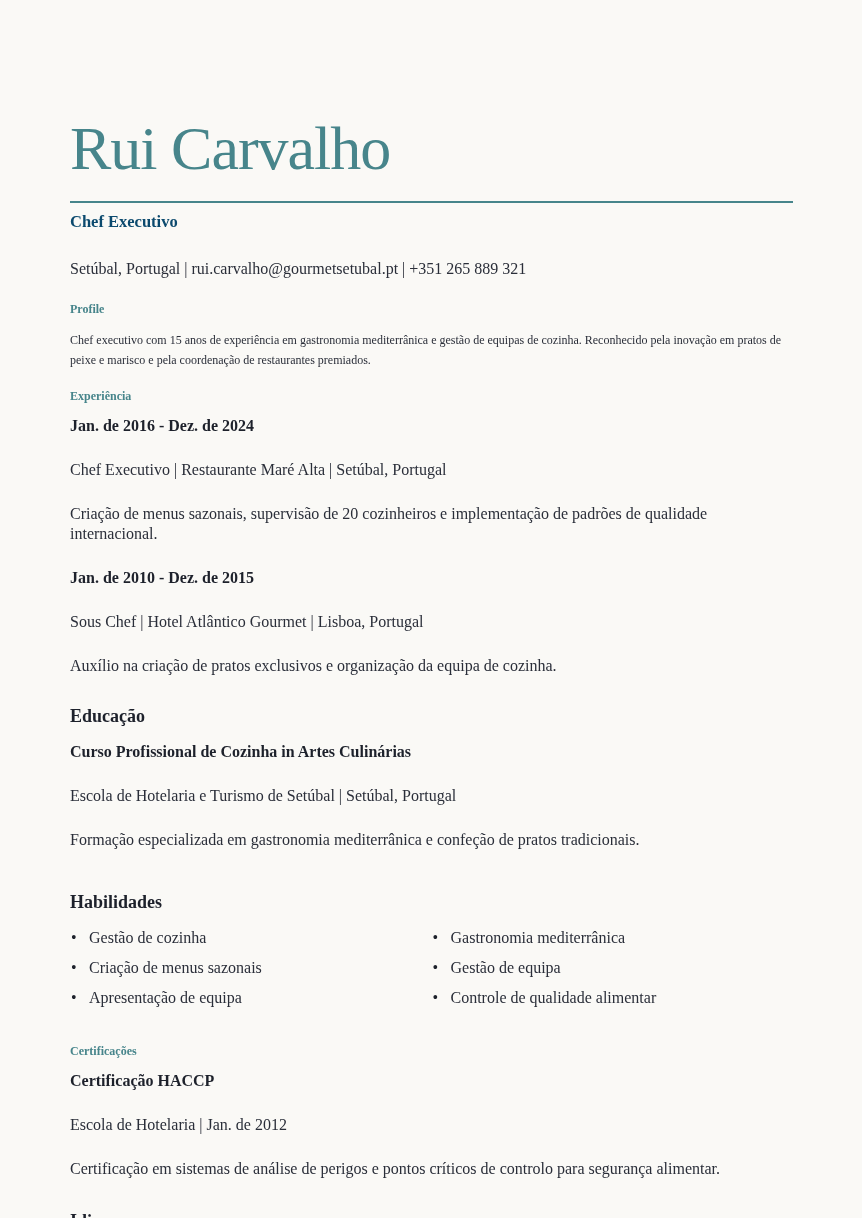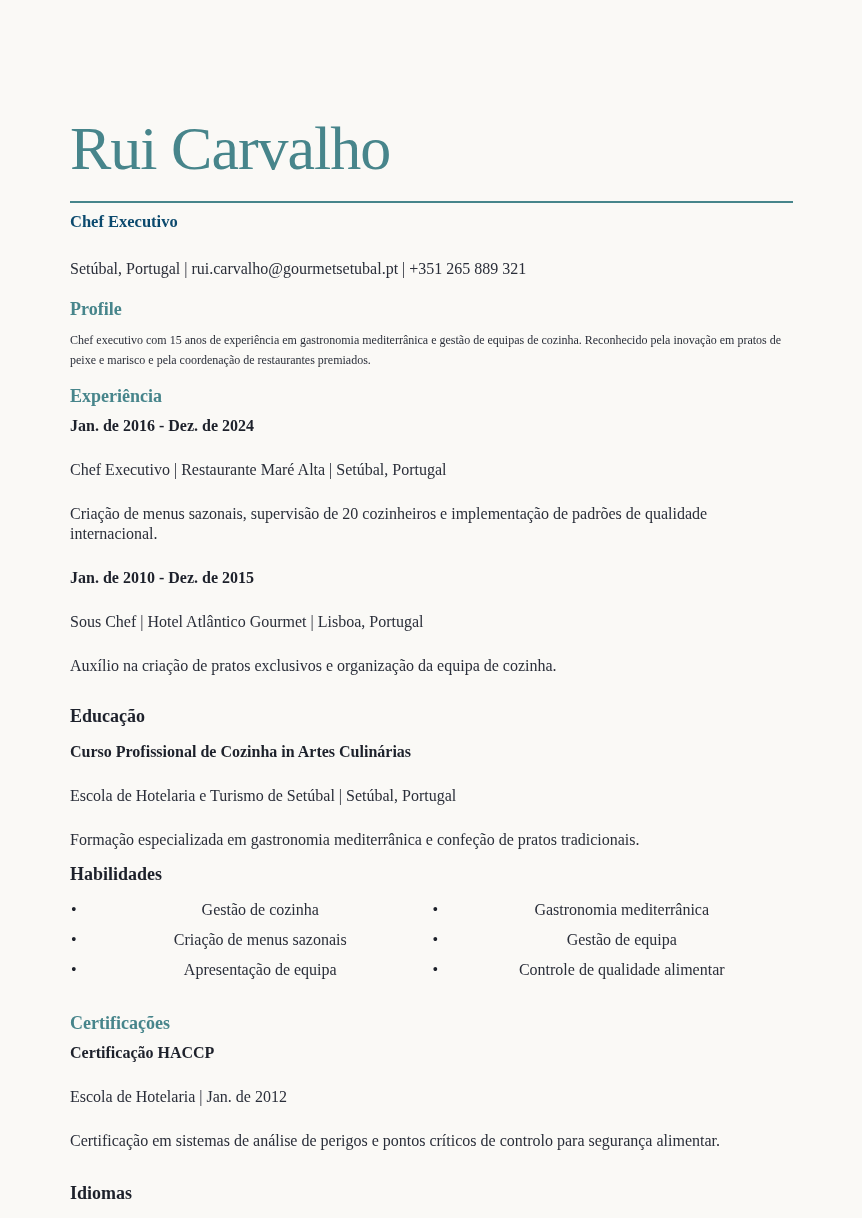--- a/index.html
+++ b/index.html
@@ -42,34 +42,34 @@
   .contact {
     margin: 26px 0 0 0;
     font-size: 16px;
     line-height: 20px;
   }
   h2 {
     font-weight: 700;
     margin: 0;
   }
   .h2-teal {
-    font-size: 18px;
+    font-size: 12px;
     line-height: 22px;
     color: #47858b;
     font-family: Liberation Serif, serif;
   }
   .h2-dark {
     font-size: 18px;
     line-height: 23px;
     color: #1d212b;
   }
   .mt-profile   { margin-top: 19px; }
   .mt-exp       { margin-top: 15px; }
   .mt-edu       { margin-top: 29px; }
-  .mt-skills    { margin-top: 13px; }
+  .mt-skills    { margin-top: 41px; }
   .mt-certs     { margin-top: 32px; }
   .mt-langs     { margin-top: 31px; }
   .line {
     margin: 24px 0 0 0;
     font-size: 16px;
     line-height: 20px;
   }
   .line.first { margin-top: 9px; }
   .para {
     margin: 10px 0 0 0;
@@ -89,21 +89,20 @@
     grid-template-columns: 1fr 1fr;
     grid-template-rows: repeat(3, auto);
     grid-auto-flow: column;
     row-gap: 10px;
   }
   .skills-grid li {
     position: relative;
     padding-left: 19px;
     font-size: 16px;
     line-height: 20px;
-    text-align: center;
   }
   .skills-grid li::before {
     content: "\2022";
     position: absolute;
     left: 1px;
     top: 0;
     color: #1d212b;
   }
 </style>
 </head>

